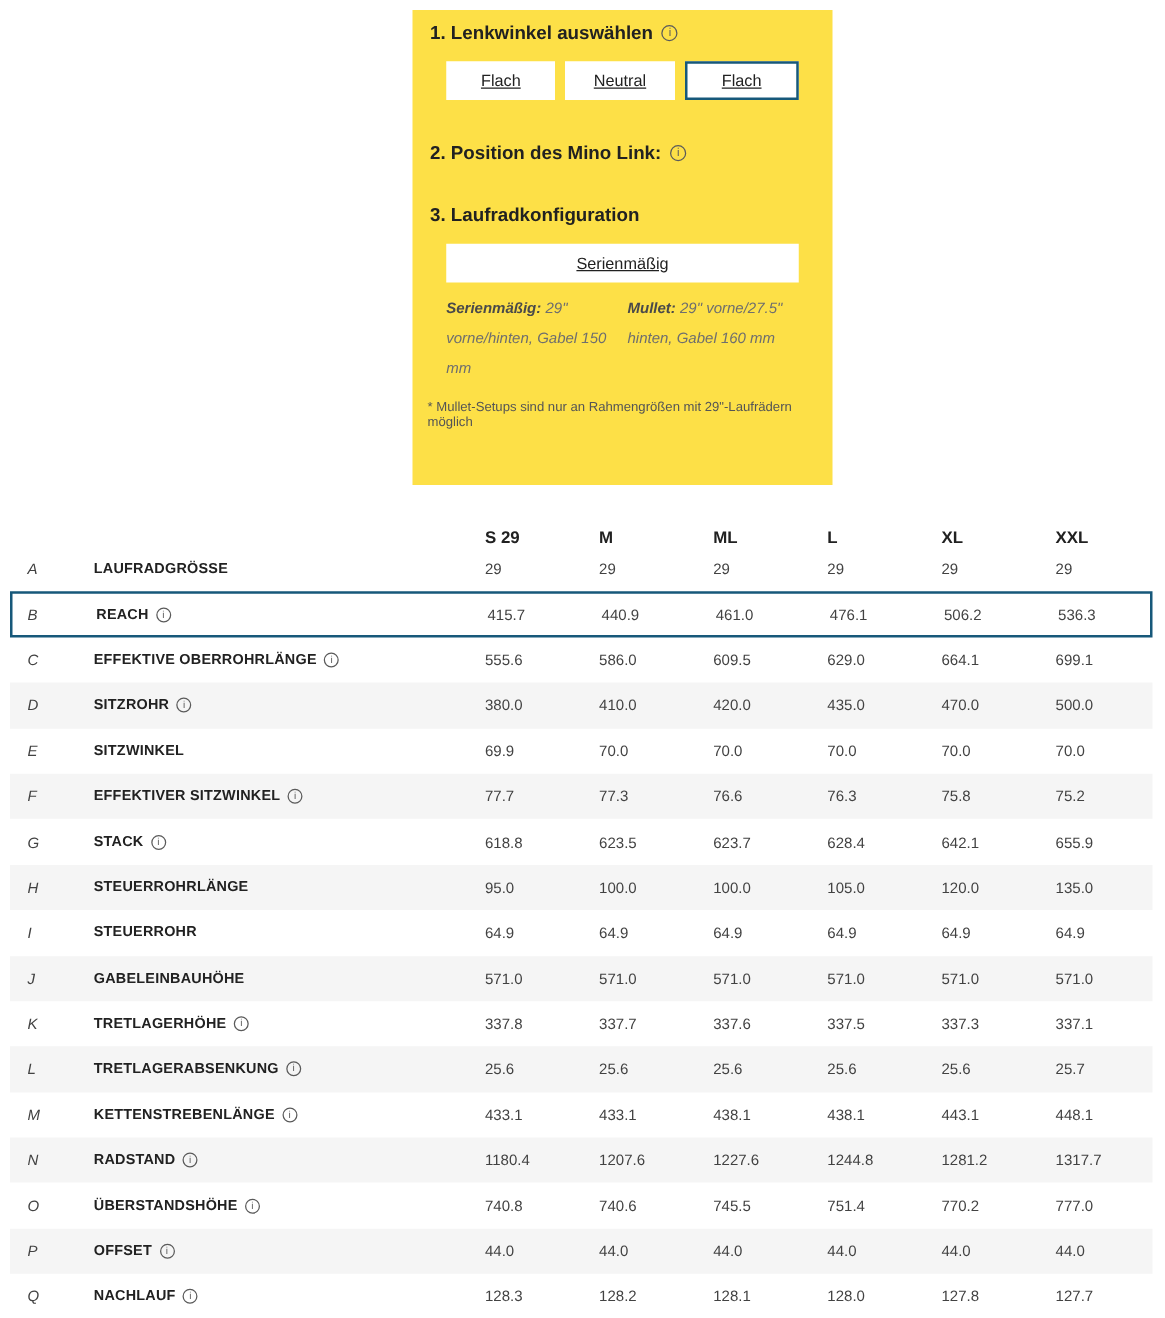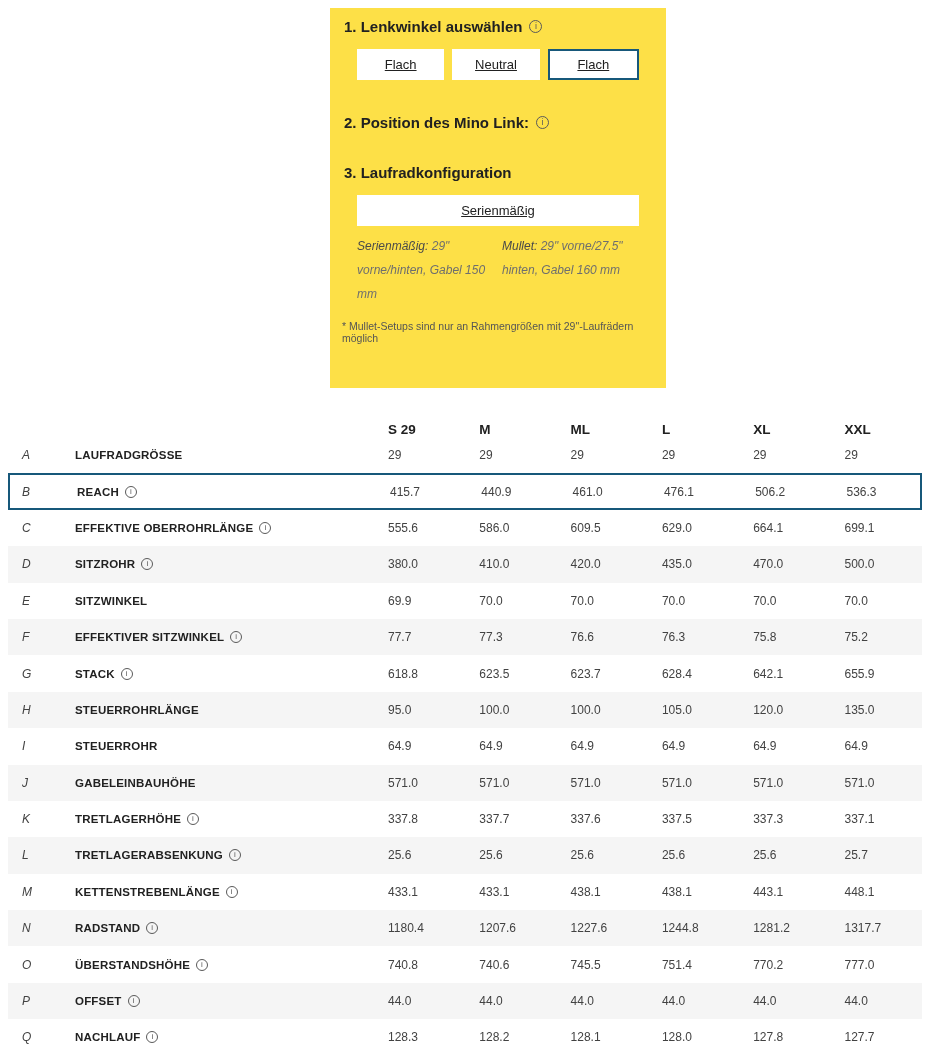--- a/index.html
+++ b/index.html
@@ -16,21 +16,21 @@
   .info-icon { display:inline-block; width:13px; height:13px; border:1px solid #5a5a5a;
     border-radius:50%; font-size:9px; line-height:11px; text-align:center; color:#5a5a5a;
     font-weight:normal; font-style:normal; flex:0 0 auto; }
   .btn-row { display:flex; gap:8px; margin:14px 15px 0 15px; }
   .cfg-btn { flex:1; height:31px; background:#ffffff; border:none; font-size:13px;
     color:#212121; display:flex; align-items:center; justify-content:center; cursor:pointer;
     font-family:"Liberation Sans", sans-serif;text-decoration:underline; }
   .cfg-btn.selected { border:2px solid #17587a; }
   .desc-row { display:flex; gap:8px; margin:8px 15px 0 15px; }
   .desc-col { flex:1; font-style:italic; font-size:12px; line-height:24px; color:#6e6e6e; }
-  .desc-col .pfx { font-weight:normal; color:#4a4a4a; }
+  .desc-col .pfx { font-weight:bold; color:#4a4a4a; }
   .cfg-footnote { font-size:10.5px; color:#555555; margin-top:14px; margin-left:0; }
 
   
   .geo-table { position:absolute; left:0; top:398px; width:932px; }
   .t-header { display:flex; align-items:flex-end; height:39px; margin:0 10px 0 8px; }
   .t-row { display:flex; align-items:center; height:36.4px; margin:0 10px 0 8px; }
   .t-row.shaded { background:#f5f5f5; }
   .t-row.highlighted { border:2px solid #17587a; background:#ffffff; }
   .t-row.highlighted .c-letter { padding-left:12px; }
   .c-letter { width:67px; padding-left:14px; font-style:italic; font-size:12px; color:#424242;

